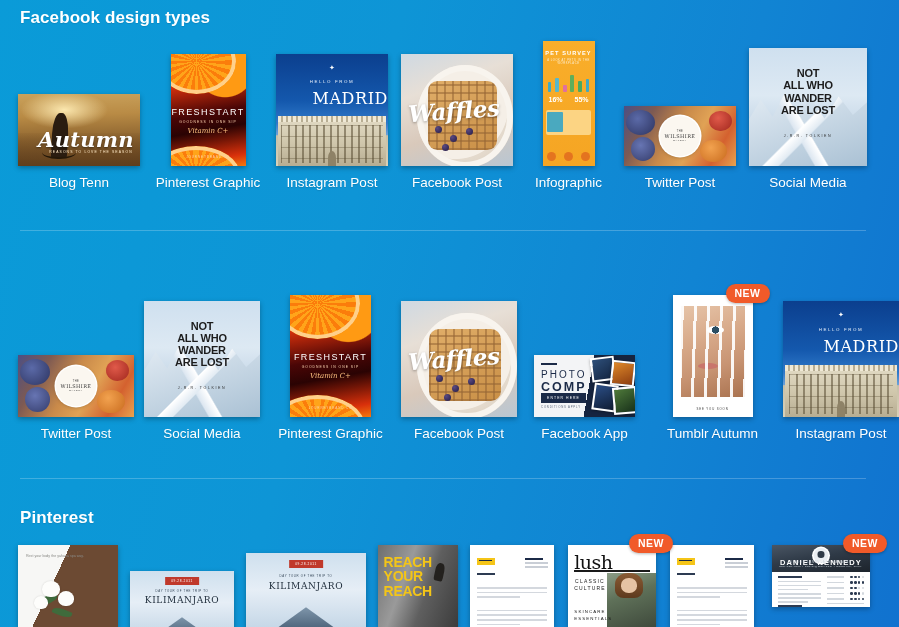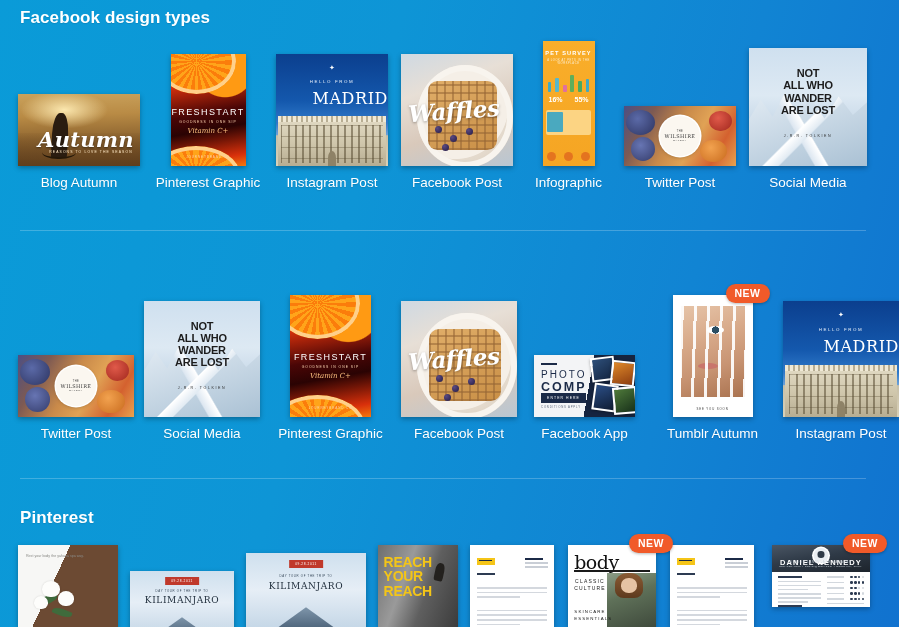--- a/index.html
+++ b/index.html
@@ -420,21 +420,21 @@
     <div class="card" style="width:122px; margin-right:13px;">
       <div class="thumb-wrap">
         <div class="thumb" style="width:122px;height:72px;">
           <div class="art-autumn">
             <div class="cyclist"></div>
             <div class="script-autumn">Autumn</div>
             <div class="sub-autumn">REASONS TO LOVE THE SEASON</div>
           </div>
         </div>
       </div>
-      <div class="card-label">Blog Autumn</div>
+      <div class="card-label">Blog Tenn</div>
     </div>
 
     <div class="card" style="width:110px; margin-right:13px;">
       <div class="thumb-wrap">
         <div class="thumb" style="width:75px;height:112px;">
           <div class="art-fresh">
             <div class="fresh-txt">
               <div class="l1">FRESHSTART</div>
               <div class="l2">GOODNESS IN ONE SIP</div>
               <div class="l3">Vitamin C+</div>
@@ -778,21 +778,21 @@
         </div>
       </div>
       <div class="card-label"></div>
     </div>
 
     <div class="card" style="width:88px; margin-right:14px;">
       <div class="thumb-wrap">
         <div class="badge-new">NEW</div>
         <div class="thumb" style="width:88px;height:82px;">
           <div class="art-lush">
-            <div class="lush-title">body</div>
+            <div class="lush-title">lush</div>
             <div class="lush-rule"></div>
             <div class="lush-photo">
               <div class="lush-hair"></div>
               <div class="lush-face"></div>
             </div>
             <div class="lush-head">CLASSIC CULTURE</div>
             <div class="lush-small">&nbsp;</div>
             <div class="lush-foot">SKINCARE ESSENTIALS</div>
           </div>
         </div>

